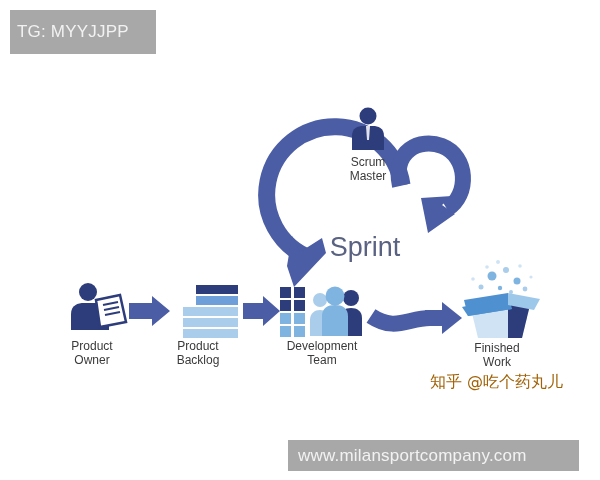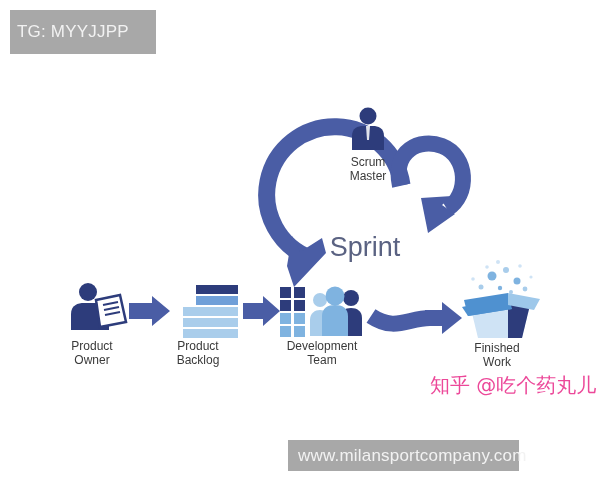--- a/index.html
+++ b/index.html
@@ -34,34 +34,34 @@
     top: 10px;
     width: 146px;
     height: 44px;
     font-size: 17px;
     padding-left: 7px;
     box-sizing: border-box;
   }
   #url-banner {
     left: 288px;
     top: 440px;
-    width: 231px;
+    width: 291px;
     height: 31px;
     font-size: 17px;
     padding-left: 10px;
     box-sizing: border-box;
   }
 
   
   #watermark {
     position: absolute;
     left: 430px;
     top: 372px;
-    font-size: 20px;
-    color: #ec4899;
+    font-size: 16px;
+    color: #a16207;
     font-family: "DejaVu Sans", sans-serif;
     white-space: nowrap;
   }
 
   
   #diagram {
     position: absolute;
     left: 0;
     top: 0;
   }

